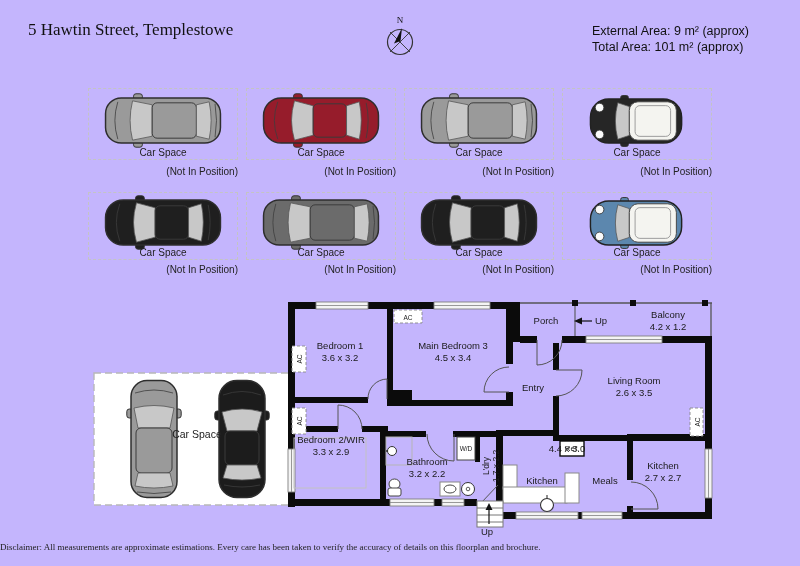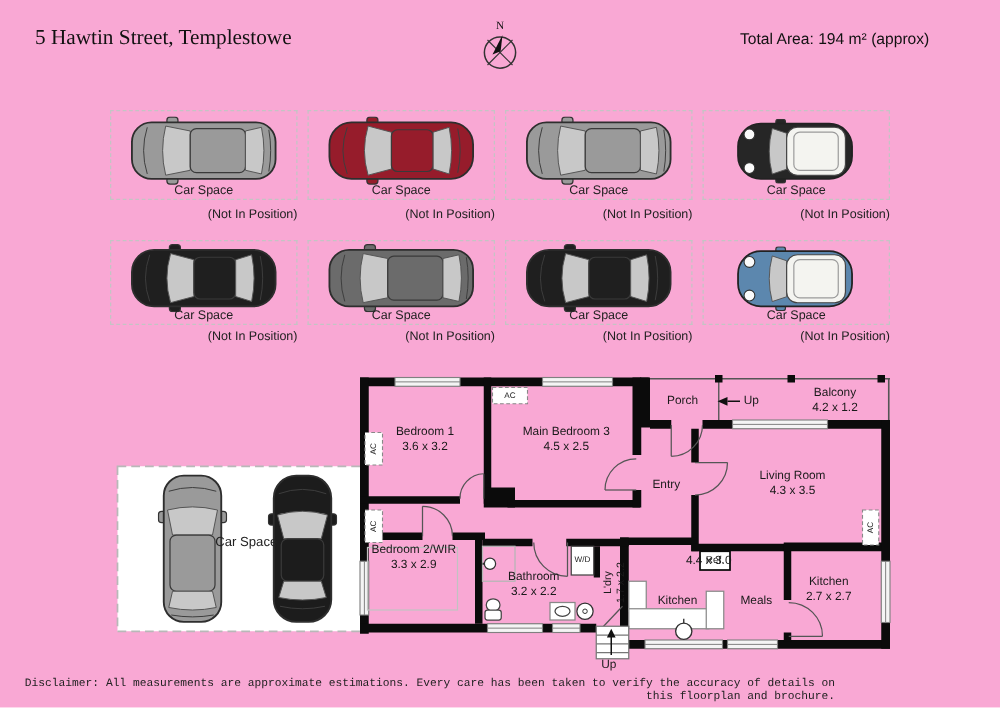--- a/index.html
+++ b/index.html
@@ -1,35 +1,35 @@
 <!DOCTYPE html>
 <html><head>
 <meta charset="utf-8">
 <style>
   html,body{margin:0;padding:0;background:#fff;}
-  .canvas{position:relative;width:800px;height:566px;background:#f9a8d4;overflow:hidden;
+  .canvas{position:relative;width:800px;height:566px;background:#c4b5fd;overflow:hidden;
           font-family:"Liberation Sans",sans-serif;color:#111;}
   .abs{position:absolute;}
   
   .title{left:28px;top:20px;font-family:"Liberation Serif",serif;font-size:17px;color:#111;white-space:nowrap;}
   .areas{left:592px;top:24px;font-size:12.5px;line-height:15.5px;color:#111;}
   
   .car-box{width:150px;height:72px;border:1.5px dashed #c4c4c4;box-sizing:border-box;
            display:flex;align-items:center;justify-content:center;}
   .car-box svg{margin-bottom:7px;}
   .cs-label{position:absolute;left:0;bottom:1px;width:100%;text-align:center;font-size:10px;color:#222;}
   .cs-status{width:150px;text-align:right;font-size:10px;color:#222;}
   
   .rl{transform:translate(-50%,-50%);text-align:center;font-size:9.5px;line-height:12px;
       color:#1a1a1a;white-space:nowrap;}
   .rl.rot{transform:translate(-50%,-50%) rotate(-90deg);}
   .rl.tiny{font-size:6.5px;line-height:7px;}
   .rl.small{font-size:8px;line-height:9px;}
   .drive-label{transform:translate(-50%,-50%);font-size:10.5px;color:#222;white-space:nowrap;}
-  .disclaimer{left:0;top:542px;width:668px;text-align:right;font-family:Liberation Mono, monospace;
+  .disclaimer{left:0;top:542px;width:668px;text-align:left;font-family:Liberation Serif, serif;
               font-size:9px;color:#222;}
   svg{display:block;}
 </style>
 </head>
 <body>
 
 <svg width="0" height="0" style="position:absolute" aria-hidden="true">
   <defs>
     <symbol id="sym-wagon" viewBox="0 0 120 56">
       <rect x="30" y="0.8" width="9" height="6" rx="2.5" fill="var(--body,#999)" stroke="#333" stroke-width="1"></rect>
@@ -70,21 +70,22 @@
 
   <svg class="abs" style="left:383px;top:12px" width="34" height="48">
     <text x="17" y="11" text-anchor="middle" font-size="9" font-family="Liberation Serif,serif" fill="#111">N</text>
     <circle cx="17" cy="30" r="12.5" fill="none" stroke="#333" stroke-width="1.2"></circle>
     <line x1="7" y1="20" x2="27" y2="40" stroke="#333" stroke-width="0.9"></line>
     <line x1="27" y1="20" x2="7" y2="40" stroke="#333" stroke-width="0.9"></line>
     <polygon points="19,16 11,31.5 17.5,29" fill="#111"></polygon>
   </svg>
 
   <div class="abs areas">
-    <div>Total Area: 194 m² (approx)</div>
+    <div>External Area: 9 m² (approx)</div>
+    <div>Total Area: 101 m² (approx)</div>
   </div>
 
   <div class="abs car-box" style="left: 88px; top: 88px; --body: #9a9a9a;">
     <svg viewBox="0 0 120 56" width="118" height="55">
         <use href="#sym-wagon" width="120" height="56"></use>
       </svg>
     <span class="cs-label">Car Space</span>
   </div>
   <div class="abs car-box" style="left: 246px; top: 88px; --body: #961c2b;">
     <svg viewBox="0 0 120 56" width="118" height="55">
@@ -266,32 +267,32 @@
   </svg>
 
   <span class="abs drive-label" style="left:197px;top:434px">Car Space</span>
 
   <span class="abs rl" style="left:340px;top:352px">
     <span>Bedroom 1</span><br>
     <span>3.6 x 3.2</span>
   </span>
   <span class="abs rl" style="left:453px;top:352px">
     <span>Main Bedroom 3</span><br>
-    <span>4.5 x 2.5</span>
+    <span>4.5 x 3.4</span>
   </span>
   <span class="abs rl" style="left:546px;top:321px">Porch</span>
   <span class="abs rl" style="left:601px;top:321px">Up</span>
   <span class="abs rl" style="left:668px;top:321px">
     <span>Balcony</span><br>
     <span>4.2 x 1.2</span>
   </span>
   <span class="abs rl" style="left:533px;top:388px">Entry</span>
   <span class="abs rl" style="left:634px;top:387px">
     <span>Living Room</span><br>
-    <span>4.3 x 3.5</span>
+    <span>2.6 x 3.5</span>
   </span>
   <span class="abs rl" style="left:331px;top:446px">
     <span>Bedroom 2/WIR</span><br>
     <span>3.3 x 2.9</span>
   </span>
   <span class="abs rl" style="left:427px;top:468px">
     <span>Bathroom</span><br>
     <span>3.2 x 2.2</span>
   </span>
   <span class="abs rl tiny" style="left:466px;top:448px">W/D</span>

